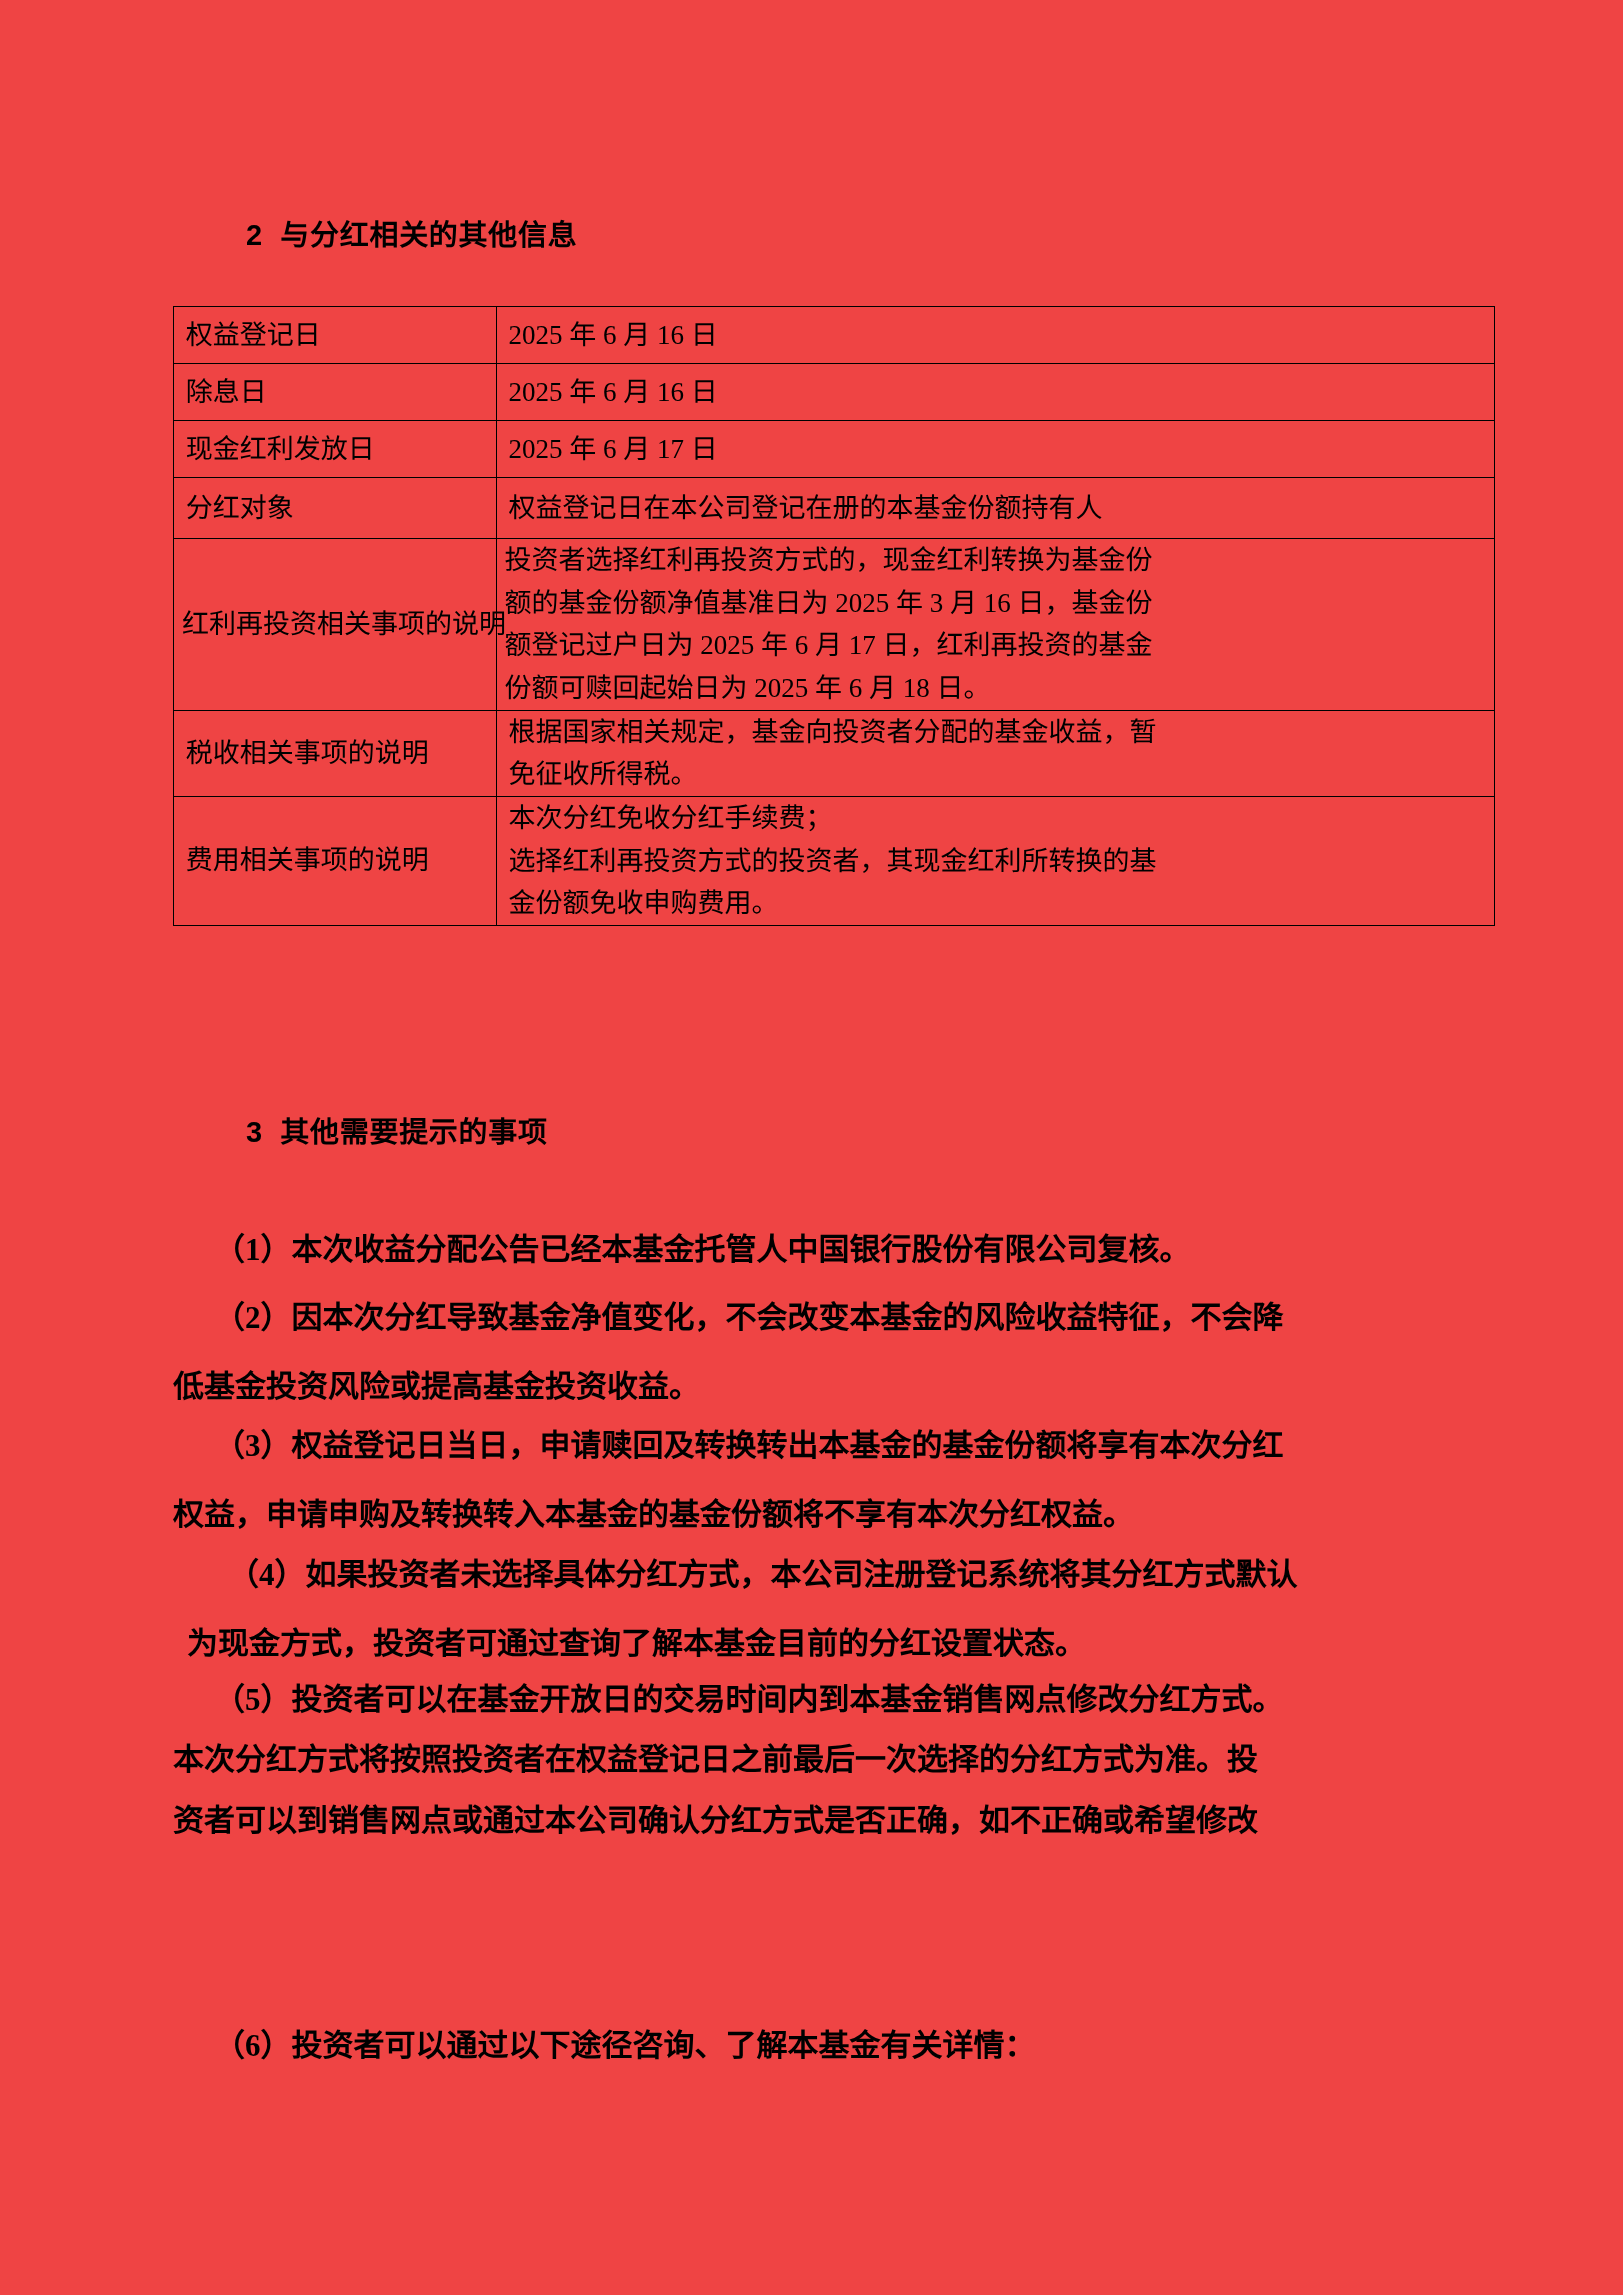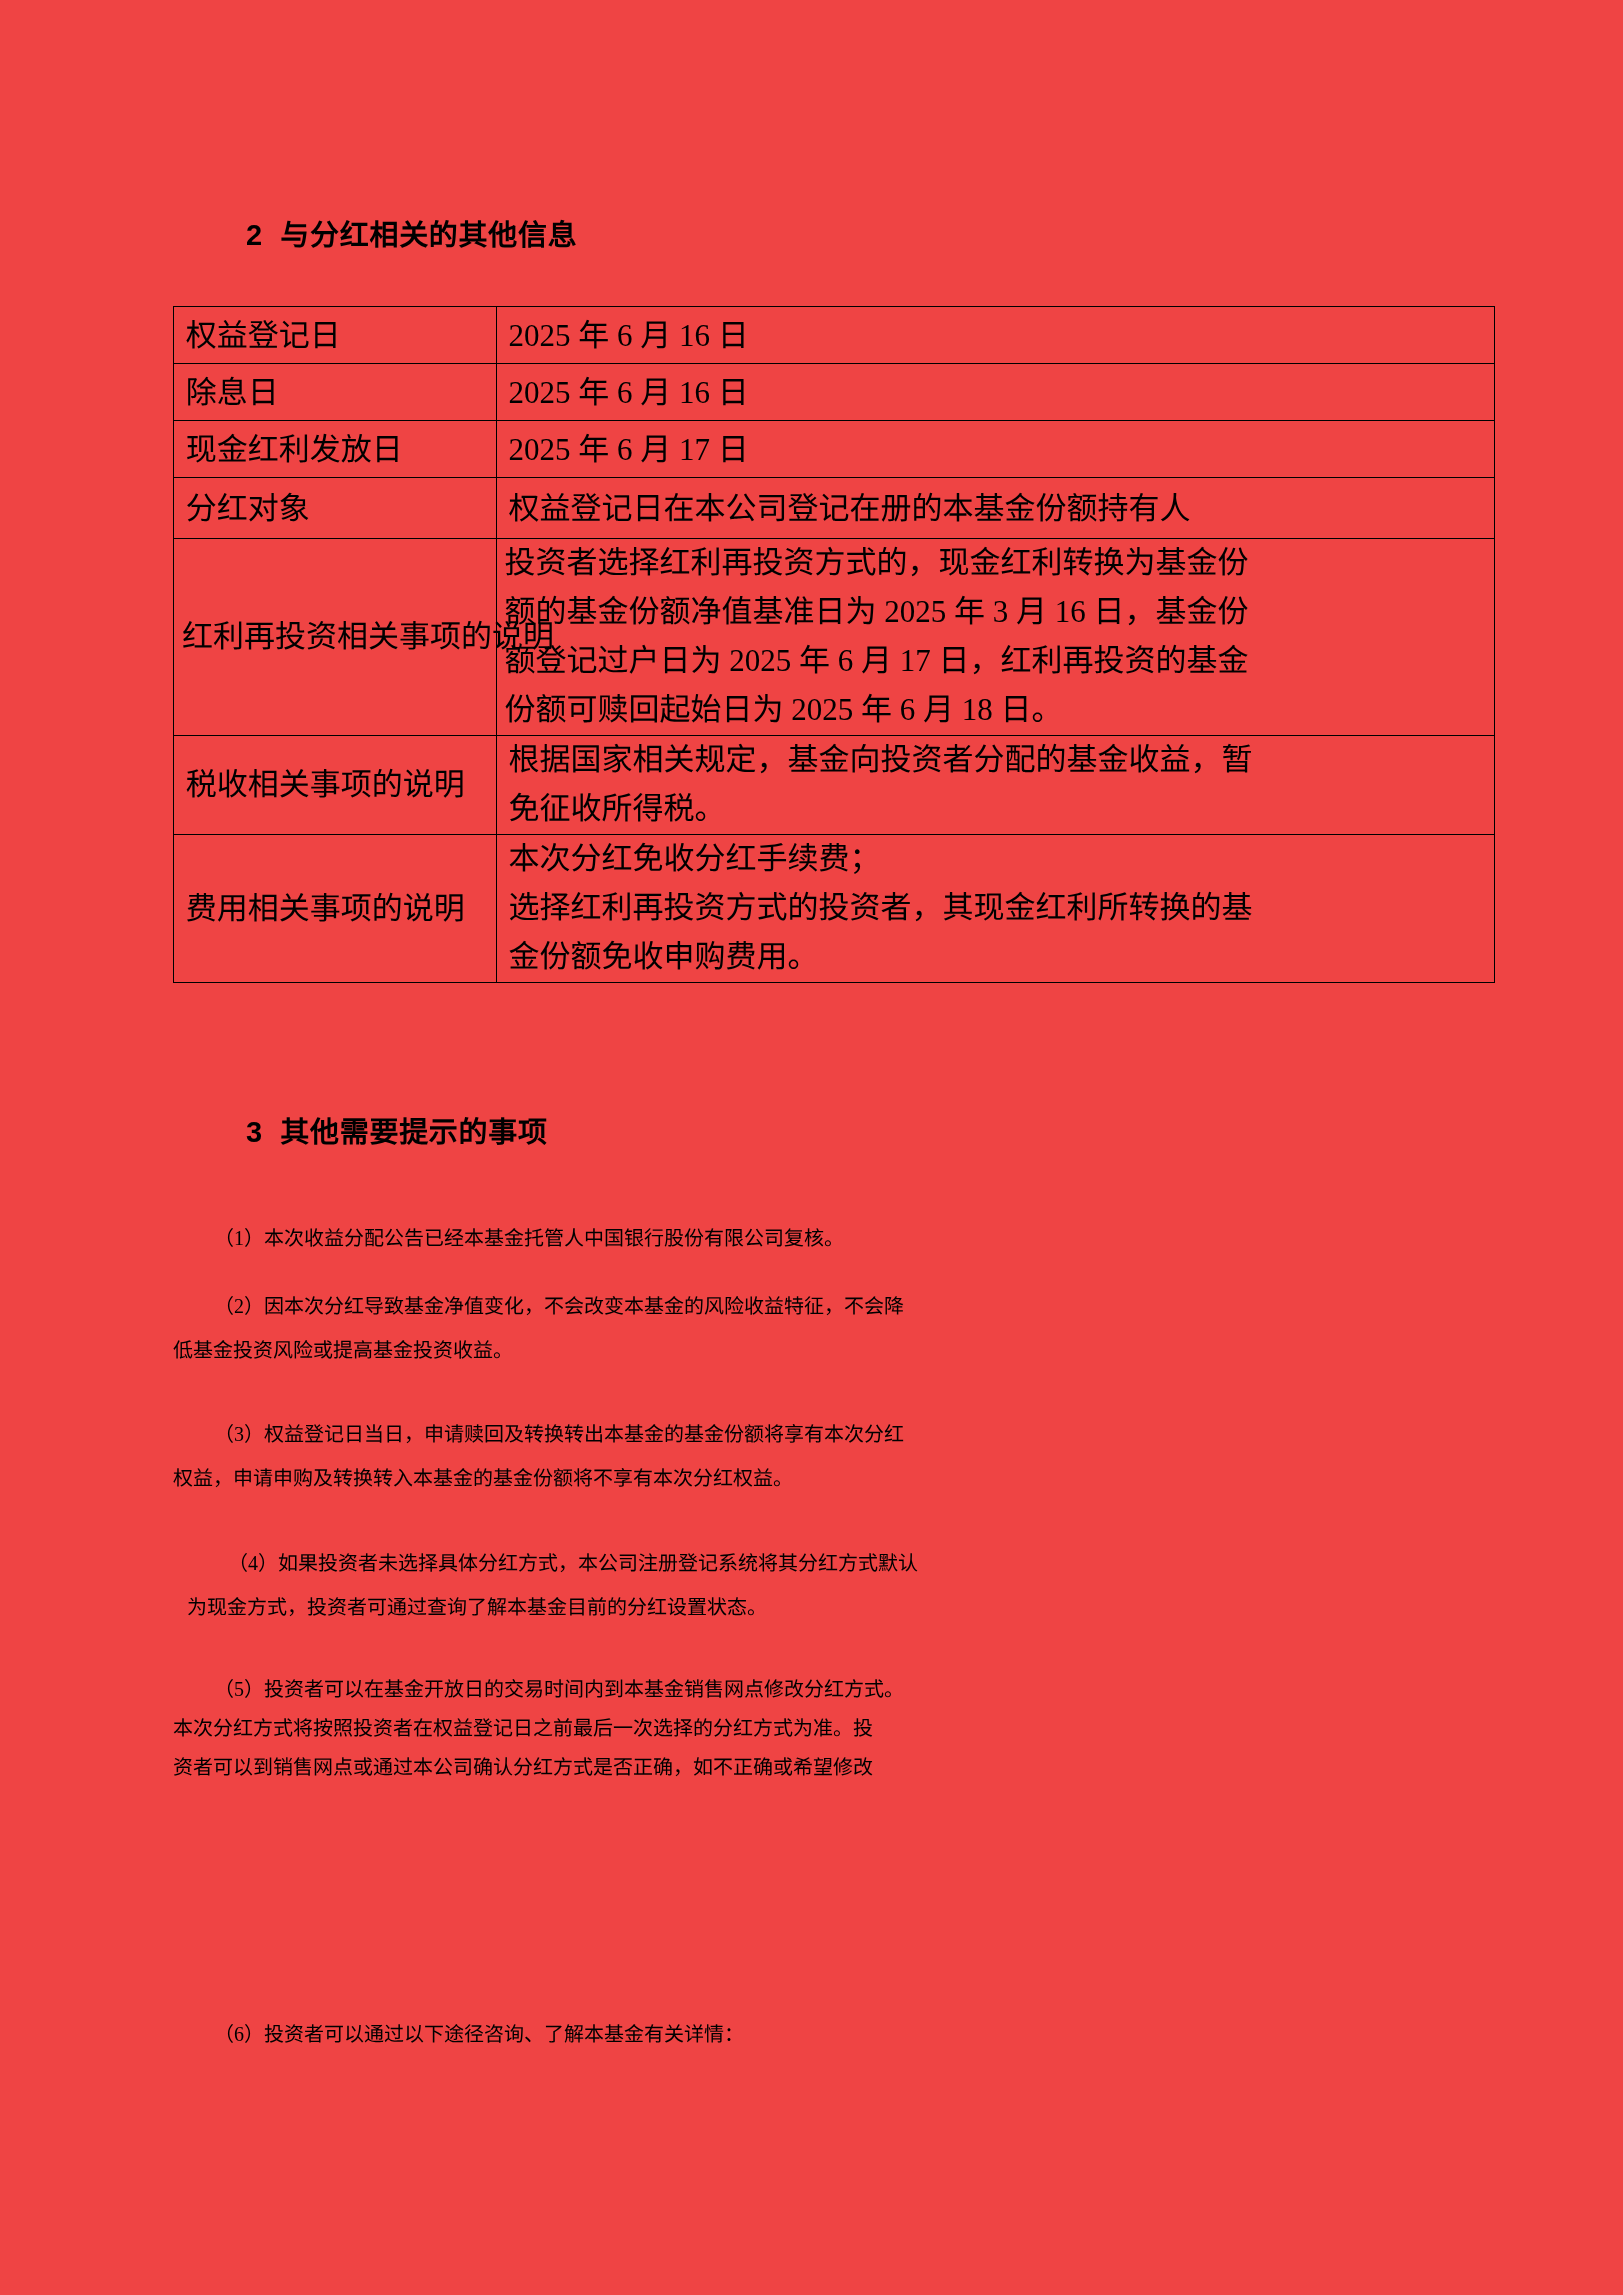--- a/index.html
+++ b/index.html
@@ -46,21 +46,21 @@
     position: absolute;
     top: 306px;
     left: 0;
     width: 1273px;
     border-collapse: collapse;
     table-layout: fixed;
   }
   .info-table td {
     border: 1.3px solid #000000;
     vertical-align: middle;
-    font-size: 31px;
+    font-size: 27px;
     line-height: 1.0;
     padding: 0 11.8px;
   }
   .info-table td.label {
     width: 298px;
     white-space: nowrap;
   }
   .info-table td.value {
     width: 974px;
   }
@@ -72,24 +72,25 @@
 
   .cell-multiline {
     line-height: 1.58;
     padding: 3.9px 0;
   }
   .cell-multiline .ln { display: block; white-space: pre; }
 
   
   .para-block { position: absolute; left: 0; width: 1273px; }
   .para {
-    font-size: 20px;
+    font-size: 31px;
     text-align: justify;
     text-justify: inter-ideograph;
     margin: 0;
+    font-weight: bold;
   }
   .para .ln {
     display: block;
     white-space: pre;
   }
   .para.loose .ln { line-height: 2.22; }
   .para.loose .ln.first { text-indent: 0; }
   .para.tight .ln { line-height: 1.95; }
 
   .p1 { position: absolute; top: 1216px; left: 0; }

